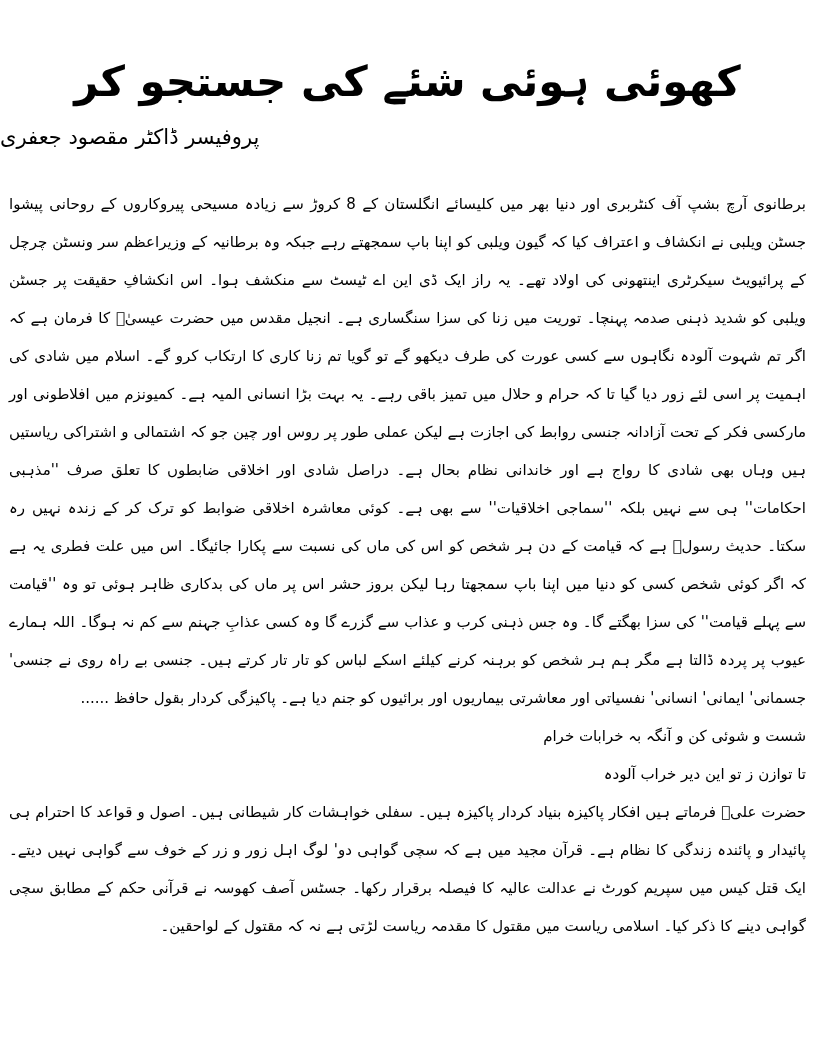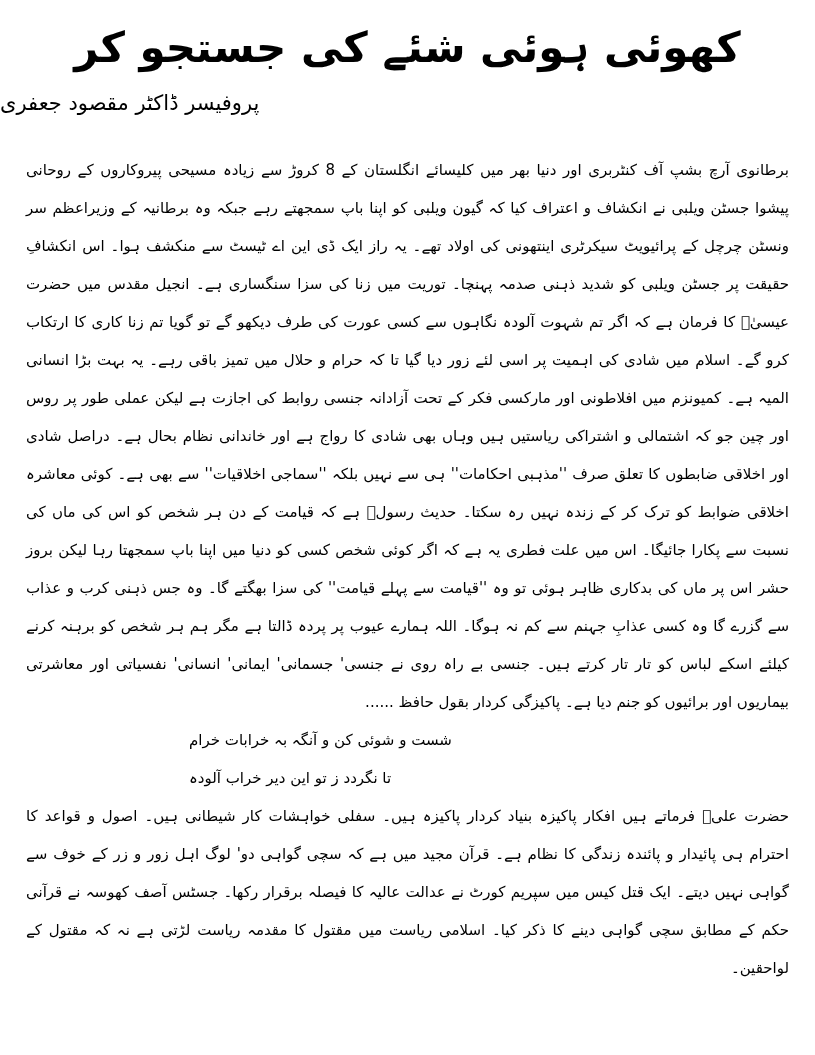--- a/index.html
+++ b/index.html
@@ -14,72 +14,72 @@
     background: #ffffff;
     color: #000000;
     overflow: hidden;
     font-family: "DejaVu Sans", sans-serif;
   }
   .doc-title {
     direction: rtl;
     text-align: center;
     font-size: 42px;
     line-height: 1.35;
-    padding-top: 20px;
+    padding-top: 54px;
     font-weight: 600;
   }
   .doc-byline {
     direction: rtl;
     text-align: left;
     font-size: 21px;
     margin-top: 14px;
     font-weight: 500;
   }
   .doc-body {
     direction: rtl;
-    padding: 0 26px;
+    padding: 0 9px;
     margin-top: 36px;
     font-size: 15px;
     line-height: 38px;
     text-align: justify;
     text-justify: inter-word;
   }
   .doc-body p {
     margin: 0;
   }
   .para-3 {
     text-align-last: justify;
   }
   .verse-block {
     width: 600px;      
     margin: 0;
   }
   .verse-line {
     direction: rtl;
-    text-align: left;
+    text-align: right;
     font-size: 15px;
     line-height: 38px;
   }
 </style>
 </head>
 <body>
 
 <div class="page">
 
   <div class="doc-title">کھوئی ہوئی شئے کی جستجو کر</div>
 
   <div class="doc-byline">پروفیسر ڈاکٹر مقصود جعفری</div>
 
   <div class="doc-body">
 
     <p class="para-1">برطانوی آرچ بشپ آف کنٹربری اور دنیا بھر میں کلیسائے انگلستان کے 8 کروڑ سے زیادہ مسیحی پیروکاروں کے روحانی پیشوا جسٹن ویلبی نے انکشاف و اعتراف کیا کہ گیون ویلبی کو اپنا باپ سمجھتے رہے جبکہ وہ برطانیہ کے وزیراعظم سر ونسٹن چرچل کے پرائیویٹ سیکرٹری اینتھونی کی اولاد تھے۔ یہ راز ایک ڈی این اے ٹیسٹ سے منکشف ہوا۔ اس انکشافِ حقیقت پر جسٹن ویلبی کو شدید ذہنی صدمہ پہنچا۔ توریت میں زنا کی سزا سنگساری ہے۔ انجیل مقدس میں حضرت عیسیٰؑ کا فرمان ہے کہ اگر تم شہوت آلودہ نگاہوں سے کسی عورت کی طرف دیکھو گے تو گویا تم زنا کاری کا ارتکاب کرو گے۔ اسلام میں شادی کی اہمیت پر اسی لئے زور دیا گیا تا کہ حرام و حلال میں تمیز باقی رہے۔ یہ بہت بڑا انسانی المیہ ہے۔ کمیونزم میں افلاطونی اور مارکسی فکر کے تحت آزادانہ جنسی روابط کی اجازت ہے لیکن عملی طور پر روس اور چین جو کہ اشتمالی و اشتراکی ریاستیں ہیں وہاں بھی شادی کا رواج ہے اور خاندانی نظام بحال ہے۔ دراصل شادی اور اخلاقی ضابطوں کا تعلق صرف ''مذہبی احکامات'' ہی سے نہیں بلکہ ''سماجی اخلاقیات'' سے بھی ہے۔ کوئی معاشرہ اخلاقی ضوابط کو ترک کر کے زندہ نہیں رہ سکتا۔ حدیث رسولؐ ہے کہ قیامت کے دن ہر شخص کو اس کی ماں کی نسبت سے پکارا جائیگا۔ اس میں علت فطری یہ ہے کہ اگر کوئی شخص کسی کو دنیا میں اپنا باپ سمجھتا رہا لیکن بروز حشر اس پر ماں کی بدکاری ظاہر ہوئی تو وہ ''قیامت سے پہلے قیامت'' کی سزا بھگتے گا۔ وہ جس ذہنی کرب و عذاب سے گزرے گا وہ کسی عذابِ جہنم سے کم نہ ہوگا۔ اللہ ہمارے عیوب پر پردہ ڈالتا ہے مگر ہم ہر شخص کو برہنہ کرنے کیلئے اسکے لباس کو تار تار کرتے ہیں۔ جنسی بے راہ روی نے جنسی' جسمانی' ایمانی' انسانی' نفسیاتی اور معاشرتی بیماریوں اور برائیوں کو جنم دیا ہے۔ پاکیزگی کردار بقول حافظ ......</p>
 
     <div class="verse-block">
       <div class="verse-line">شست و شوئی کن و آنگہ بہ خرابات خرام</div>
-      <div class="verse-line">تا نگردد ز تو این دیر خراب آلودہ</div>
+      <div class="verse-line">تا توازن ز تو این دیر خراب آلودہ</div>
     </div>
 
     <p class="para-2">حضرت علیؑ فرماتے ہیں افکار پاکیزہ بنیاد کردار پاکیزہ ہیں۔ سفلی خواہشات کار شیطانی ہیں۔ اصول و قواعد کا احترام ہی پائیدار و پائندہ زندگی کا نظام ہے۔ قرآن مجید میں ہے کہ سچی گواہی دو' لوگ اہل زور و زر کے خوف سے گواہی نہیں دیتے۔ ایک قتل کیس میں سپریم کورٹ نے عدالت عالیہ کا فیصلہ برقرار رکھا۔ جسٹس آصف کھوسہ نے قرآنی حکم کے مطابق سچی گواہی دینے کا ذکر کیا۔ اسلامی ریاست میں مقتول کا مقدمہ ریاست لڑتی ہے نہ کہ مقتول کے لواحقین۔</p>
 
 
   </div>
 
 </div>
 
 </body></html>

